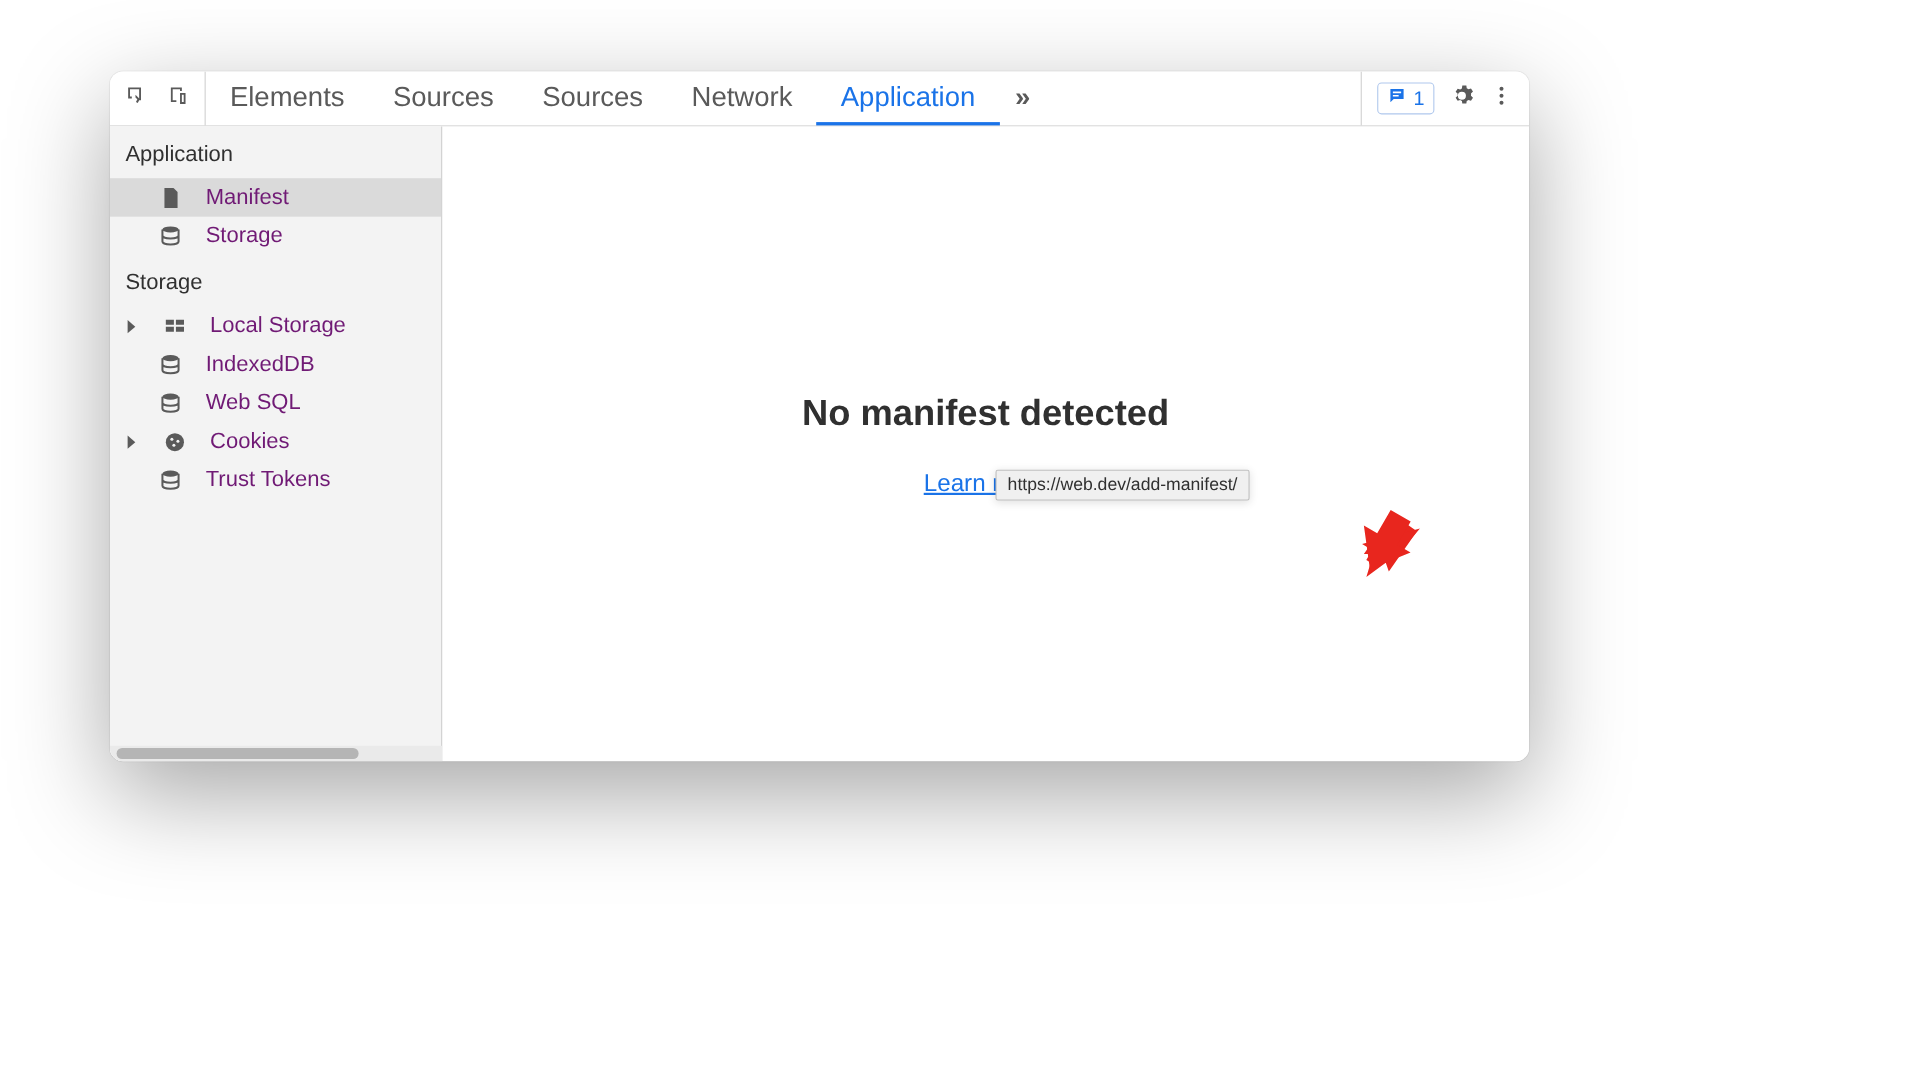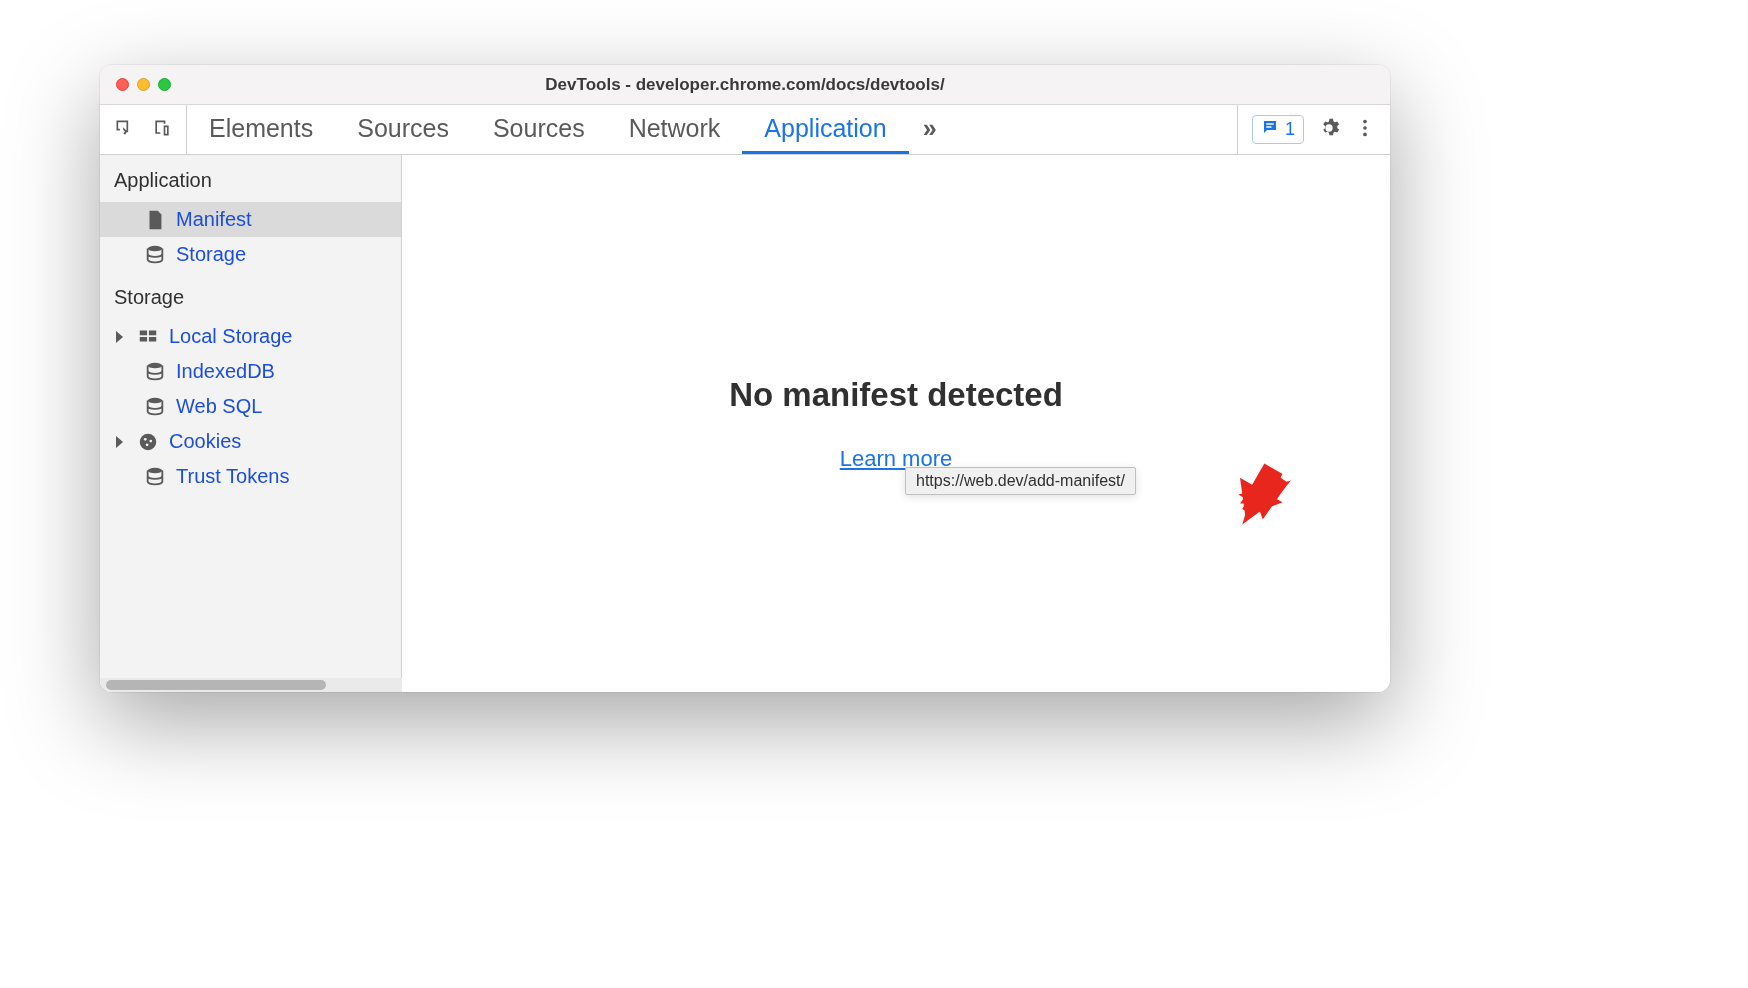--- a/index.html
+++ b/index.html
@@ -116,24 +116,24 @@
   position: relative;
 }
 .sidebar-section-title {
   font-size: 20px;
   color: #303030;
   padding: 14px 14px 10px 14px;
 }
 .sidebar-item {
   display: flex;
   align-items: center;
-  gap: 10px;
+  gap: 21px;
   padding: 6px 10px 6px 44px;
   font-size: 20px;
-  color: #1d4ed8;
+  color: #701a75;
   cursor: pointer;
 }
 .sidebar-item.has-caret { padding-left: 16px; }
 .sidebar-item.selected { background: #dadada; }
 .caret {
   width: 0; height: 0;
   border-top: 6px solid transparent;
   border-bottom: 6px solid transparent;
   border-left: 7px solid #5a5a5a;
   margin-right: 4px;
@@ -198,28 +198,20 @@
   top: 458px;
   transform: rotate(-15deg);
 }
 .annotation-arrow svg { width: 70px; height: 70px; fill: #e8261e; }
 </style>
 </head>
 <body>
 
 <div class="window">
 
-  <div class="titlebar">
-    <div class="traffic-lights">
-      <div class="tl red"></div>
-      <div class="tl yellow"></div>
-      <div class="tl green"></div>
-    </div>
-    <div class="titlebar-title">DevTools - developer.chrome.com/docs/devtools/</div>
-  </div>
 
   <div class="toolbar">
     <div class="toolbar-left">
       <span>
         <svg class="tool-icon" viewBox="0 0 24 24">
             <path d="M3 3h14v14h-4v-2h2V5H5v8h2v2H3V3zm8 8l6 6-2 0-1.5 3-2-1 1.5-3-2-2 0-3z"></path>
           </svg>
       </span>
       <span>
         <svg class="tool-icon" viewBox="0 0 24 24">

